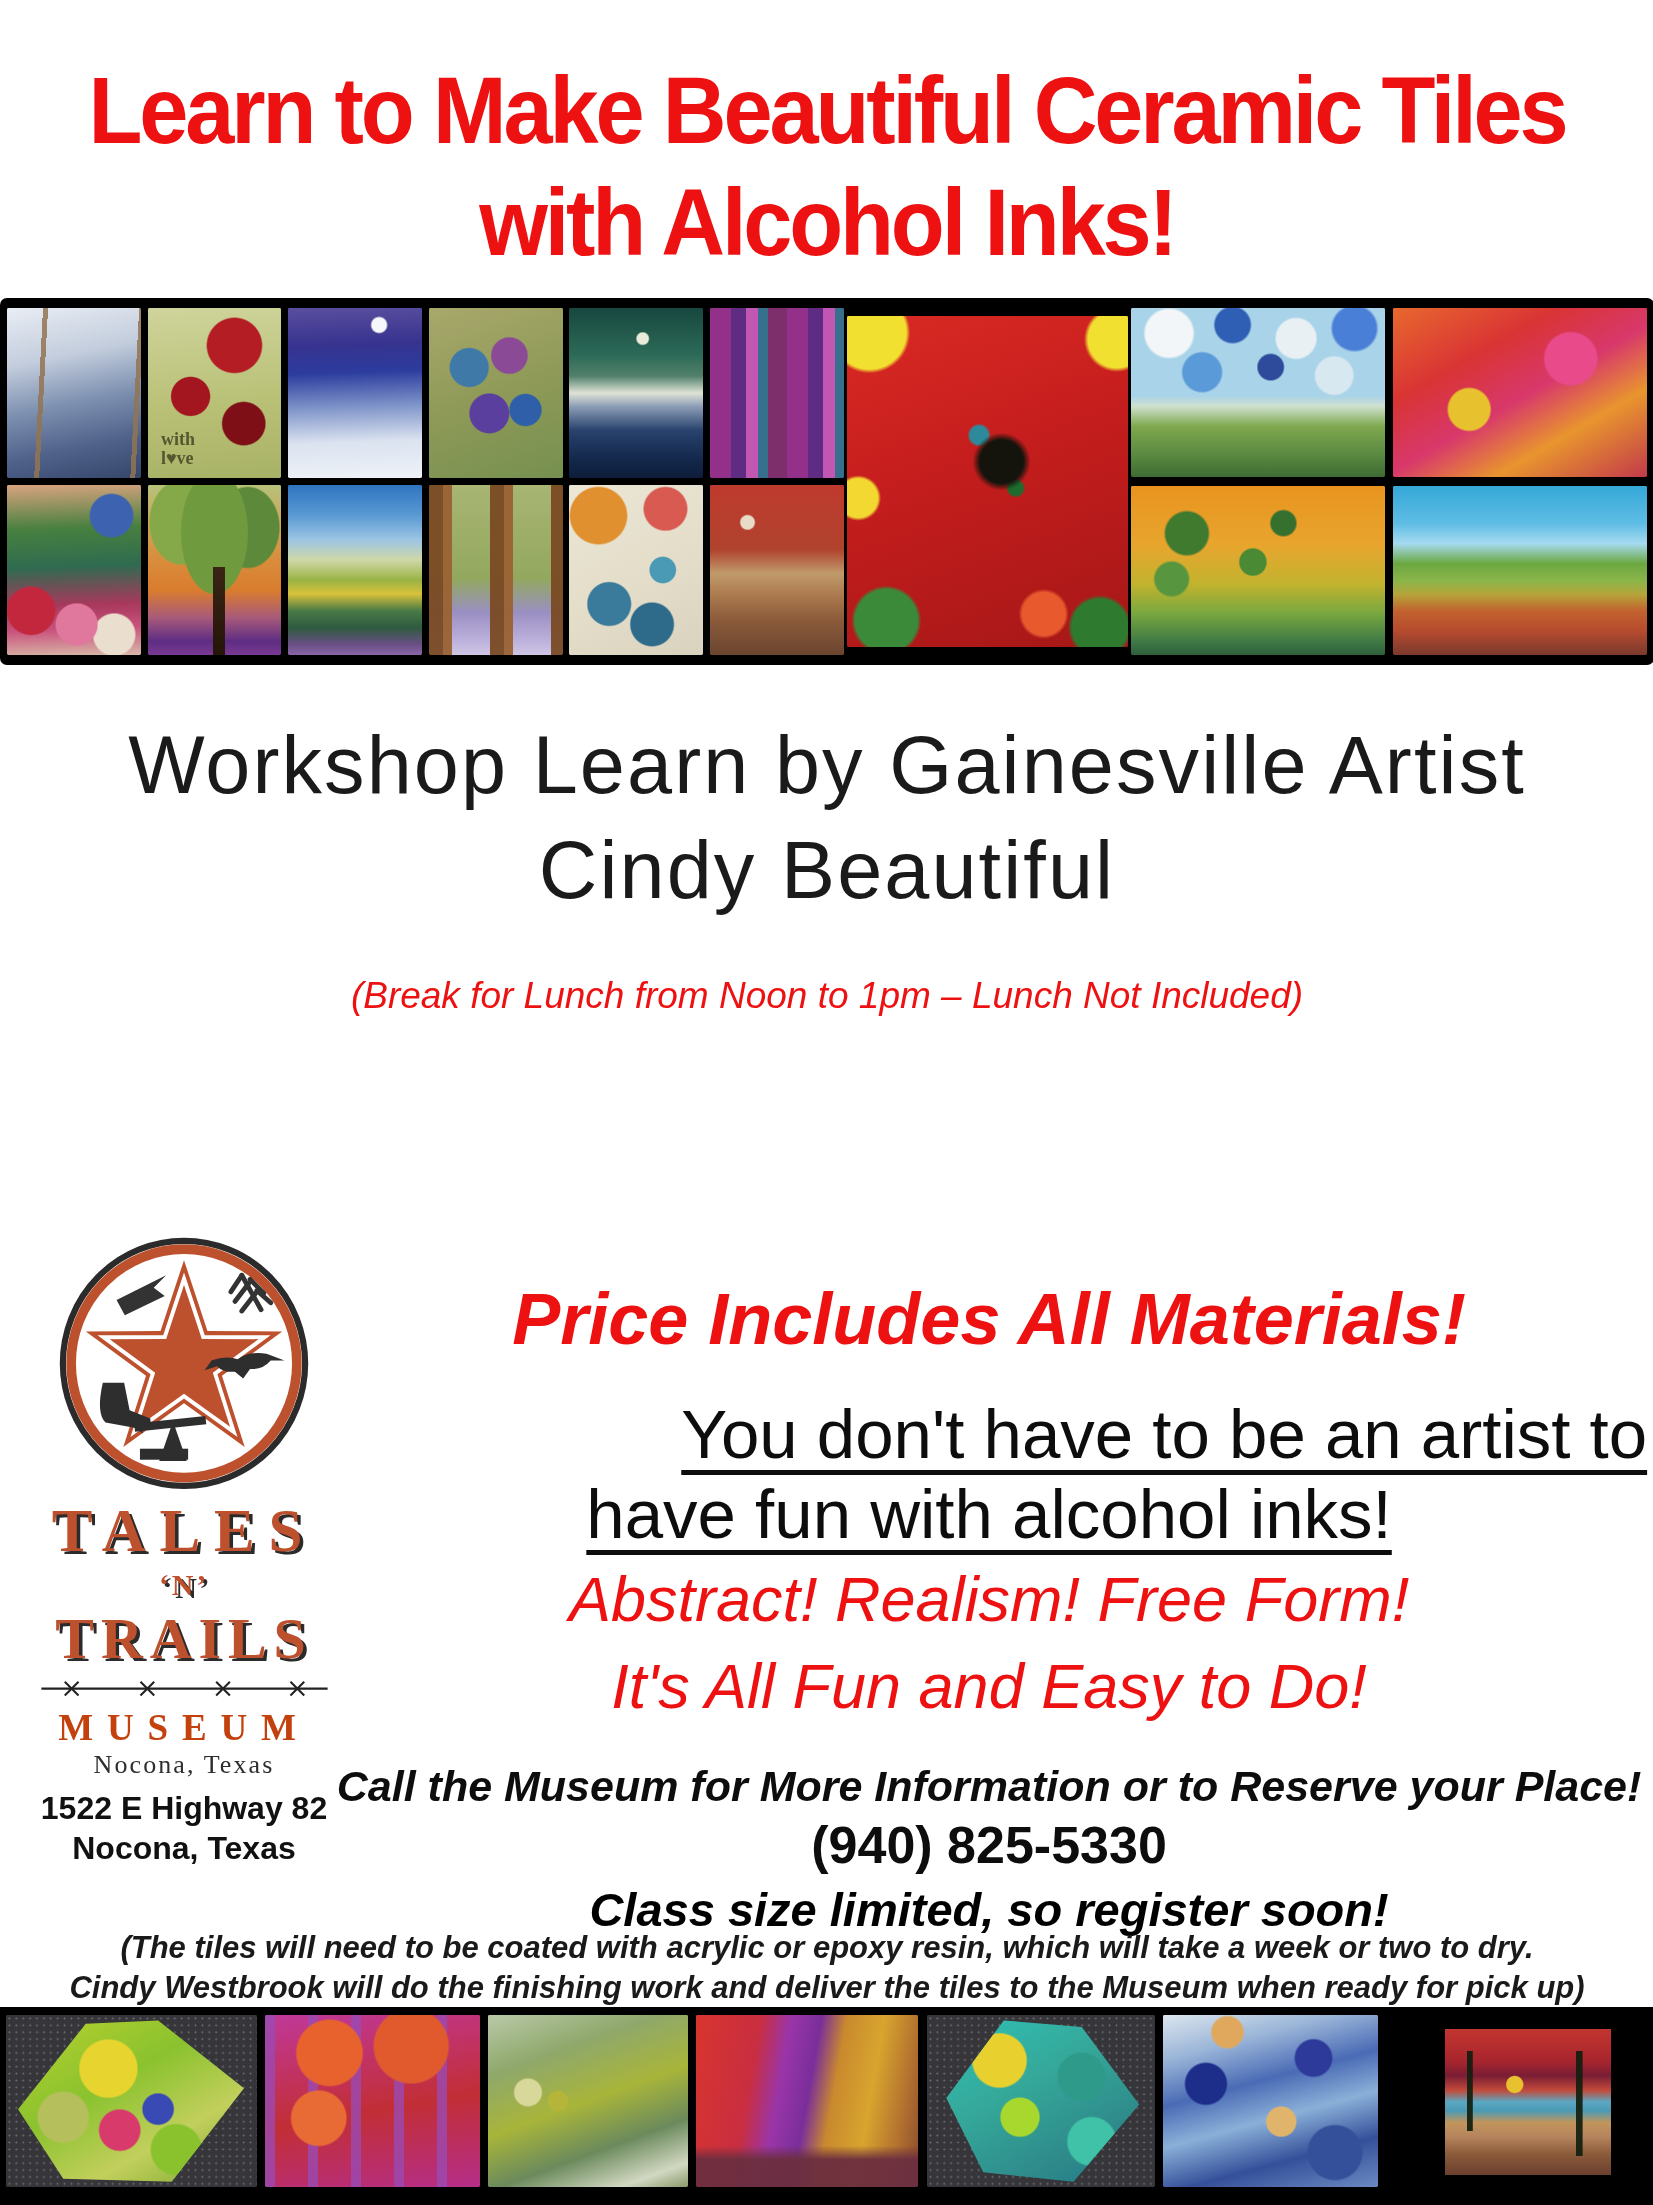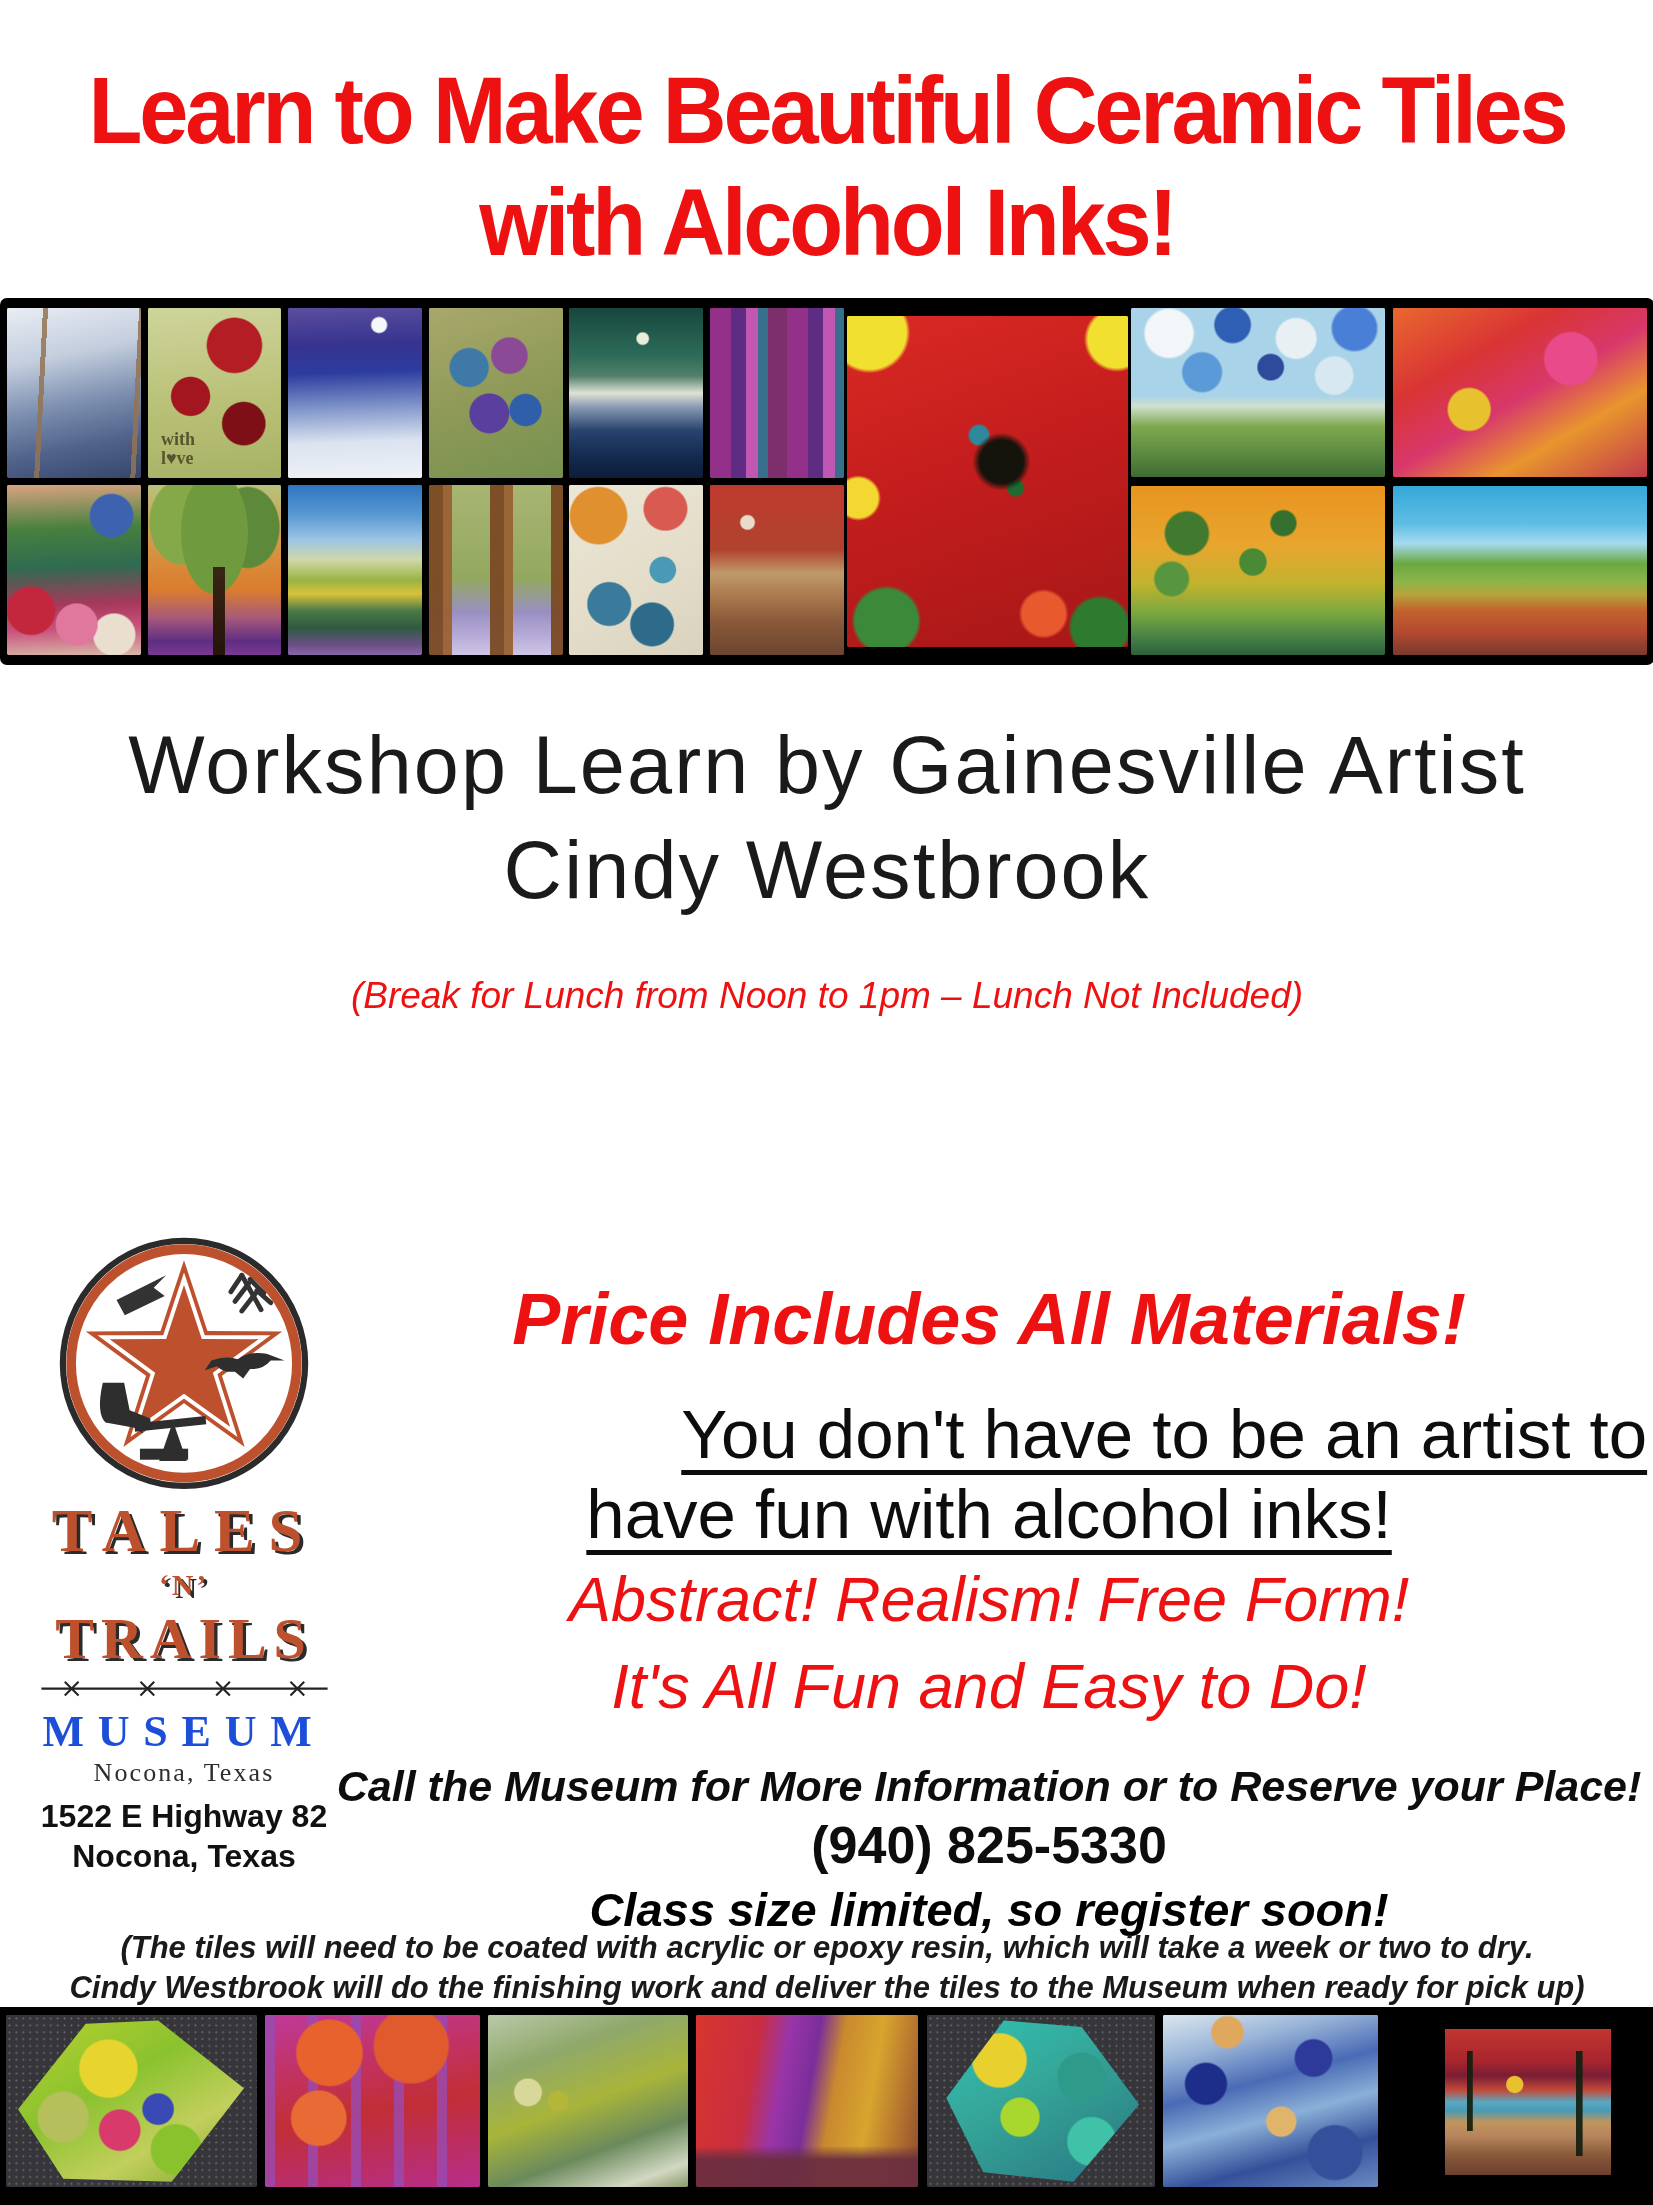--- a/index.html
+++ b/index.html
@@ -168,22 +168,22 @@
 
   
   .logo-col{position:absolute;top:1234px;left:36px;width:296px;text-align:center;}
   .logo-mark{display:block;margin:0 auto;}
   .logo-word{font-family:"Liberation Serif",serif;font-weight:bold;color:#bd512e;
              text-shadow:3.4px 3.4px 0 #2b2b2b;line-height:1;}
   .logo-tales{font-size:61px;letter-spacing:13.8px;margin-top:9.6px;}
   .logo-n{font-size:30px;letter-spacing:2.8px;margin-top:9.6px;}
   .logo-trails{font-size:58px;letter-spacing:6.9px;margin-top:9.6px;}
   .logo-wire{margin-top:11px;}
-  .logo-museum{font-family:"Liberation Serif",serif;font-weight:bold;font-size:44px;
-               letter-spacing:13.8px;color:#1d4ed8;margin-top:5.5px;}
+  .logo-museum{font-family:"Liberation Serif",serif;font-weight:bold;font-size:37px;
+               letter-spacing:13.8px;color:#c2410c;margin-top:5.5px;}
   .logo-city{font-family:"Liberation Serif",serif;font-size:26px;letter-spacing:2.1px;color:#2e2e2e;margin-top:1.4px;}
   .logo-address{font-size:32px;font-weight:bold;line-height:1.25;color:#111;margin-top:8.3px;}
 
   
   .promo-col{position:absolute;top:1271px;left:331px;right:6.9px;text-align:center;}
   .promo-col > div{position:absolute;left:0;right:0;}
   .materials-line{top:6.9px;font-size:72px;font-weight:bold;font-style:italic;color:#ee1111;}
   .artist-line1{top:124px;text-align:right;}
   .artist-line2{top:204px;}
   .artist-line{font-size:69px;color:#0d0d0d;}
@@ -230,21 +230,21 @@
     <div class="ts-right" id="ts-right">
         <div class="tile blue-daisies"></div>
         <div class="tile fire-abstract"></div>
         <div class="tile green-poppies"></div>
         <div class="tile hill-landscape"></div>
       </div>
   </div>
 
   <div class="headline-block">
     <div class="headline-line">Workshop Learn by Gainesville Artist</div>
-    <div class="headline-line">Cindy Westbrook</div>
+    <div class="headline-line">Cindy Beautiful</div>
   </div>
 
   <div class="schedule-block">
     <div class="lunch-note">(Break for Lunch from Noon to 1pm – Lunch Not Included)</div>
   </div>
 
 
   <div class="logo-col">
     <svg class="logo-mark" width="254" height="256" viewBox="0 0 368 372">
       <ellipse cx="184" cy="188" rx="176" ry="178" fill="#ffffff" stroke="#2b2b2b" stroke-width="9"></ellipse>

